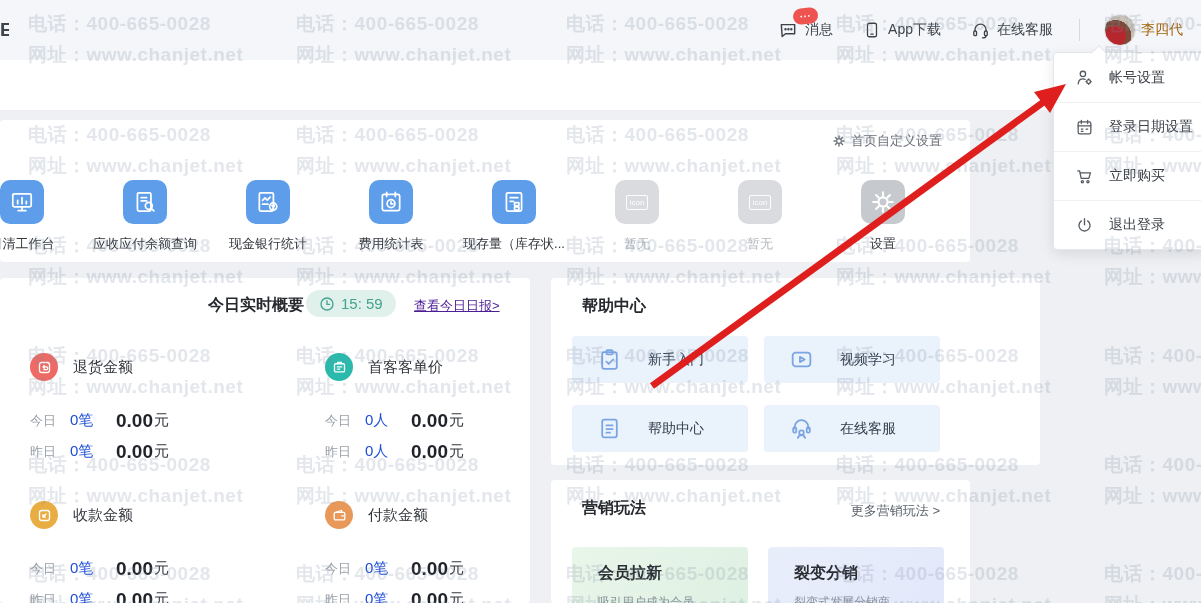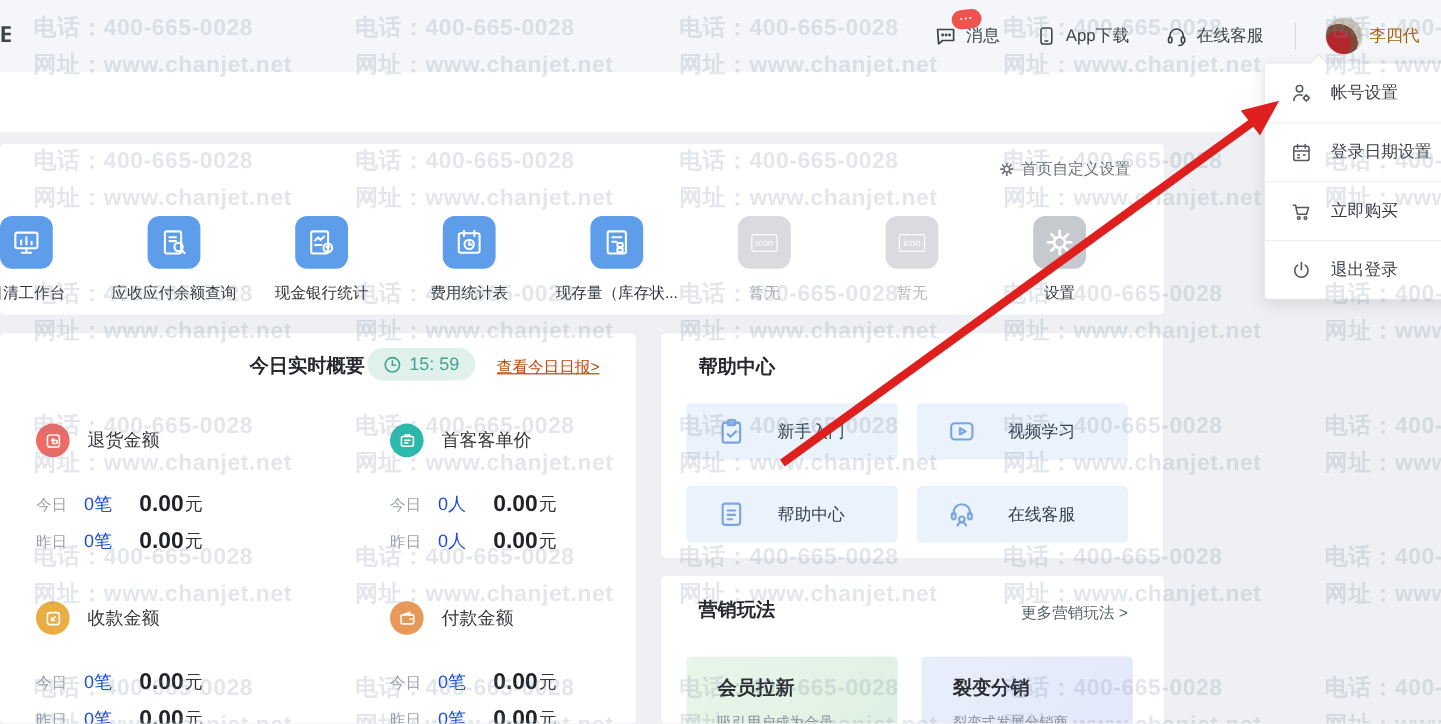--- a/index.html
+++ b/index.html
@@ -37,33 +37,33 @@
   .sc-tile.gear  { background:#c6c9cd; }
   .sc-label { margin-top:11px; font-size:13px; color:#33373c; white-space:nowrap; }
   .sc-label.muted { color:#b4b8bd; }
   .icon-ph { width:22px; height:15px; border:1px solid rgba(255,255,255,.95); border-radius:2px;
              font-size:8px; line-height:13px; color:rgba(255,255,255,.95); text-align:center; }
 
   .card-overview { left:0; top:278px; width:530px; height:325px; }
   .ov-title { position:absolute; left:196px; top:17px; font-size:16px; font-weight:bold; color:#26292e;margin-left:12px; }
   .time-pill { position:absolute; left:306px; top:12px; height:27px; padding:0 13px; border-radius:14px;
                background:#dff1ea; display:flex; align-items:center; gap:6px; color:#44a28e; font-size:15px; }
-  .ov-link { position:absolute; left:414px; top:19px; font-size:13px; color:#c2410c; text-decoration:underline; cursor:pointer; }
+  .ov-link { position:absolute; left:414px; top:19px; font-size:13px; color:#4c1d95; text-decoration:underline; cursor:pointer; }
   .stat { position:absolute; width:270px; }
   .stat-head { display:flex; align-items:center; }
   .stat-ic { width:28px; height:28px; border-radius:50%; display:flex; align-items:center; justify-content:center; }
   .stat-title { margin-left:15px; font-size:15px; color:#33373c; }
   .stat-rows { margin-top:24px; }
   .stat-row { height:31px; display:flex; align-items:center; }
   .sr-label { width:40px; font-size:13px; color:#9aa1a9; }
   .sr-count { width:46px; font-size:15px; color:#1d4ed8; }
   .sr-amount { font-size:19px; font-weight:bold; color:#1f2329; }
   .sr-unit { font-size:15px; color:#33373c; margin-left:1px; }
 
-  .card-help { left:551px; top:278px; width:418px; height:187px; }
+  .card-help { left:551px; top:278px; width:489px; height:187px; }
   .sec-title { position:absolute; left:31px; top:18px; font-size:16px; font-weight:bold; color:#26292e; }
   .help-grid { position:absolute; left:21px; top:58px; display:grid; grid-template-columns:176px 176px; grid-auto-rows:47px; gap:22px 16px; }
   .help-tile { background:#eaf2fc; border-radius:4px; display:flex; align-items:center; padding-left:25px; gap:26px; cursor:pointer; }
   .help-label { font-size:14px; color:#33404d; }
 
   .card-marketing { left:551px; top:480px; width:419px; height:123px; overflow:hidden;padding-left:16px; }
   .mk-more { position:absolute; right:30px; top:22px; font-size:13px; color:#5a616a; cursor:pointer; }
   .mk-tile { position:absolute; top:67px; width:176px; height:80px; border-radius:4px; padding:16px 0 0 26px; cursor:pointer; }
   .mk-tile.green { left:21px; background:linear-gradient(135deg,#e9f6ea,#ddf0e2); }
   .mk-tile.blue  { left:217px; background:linear-gradient(135deg,#e9eefb,#e2e8fa); }

